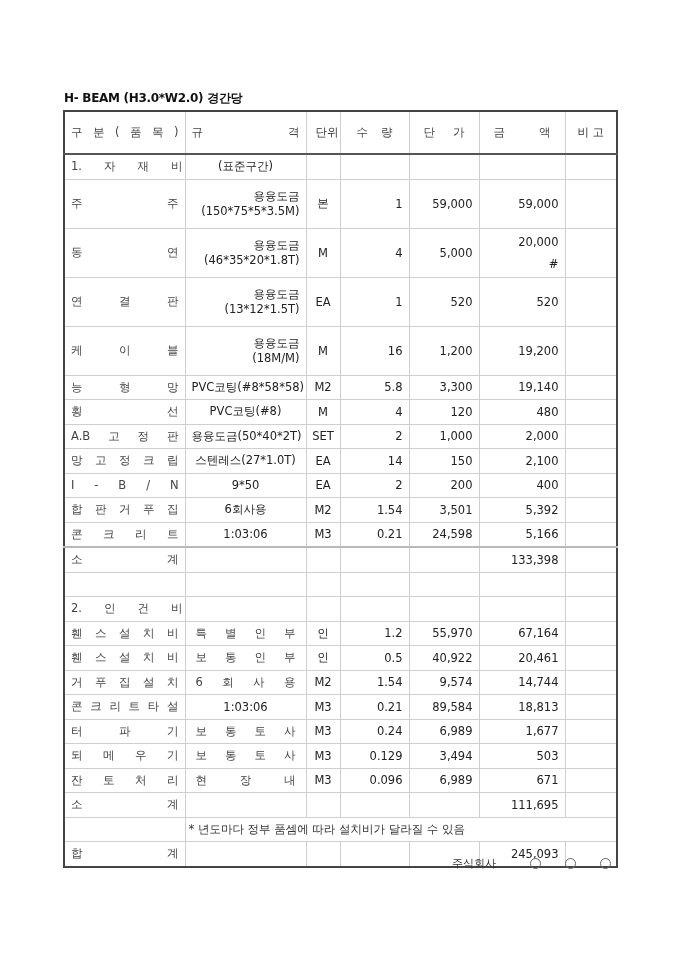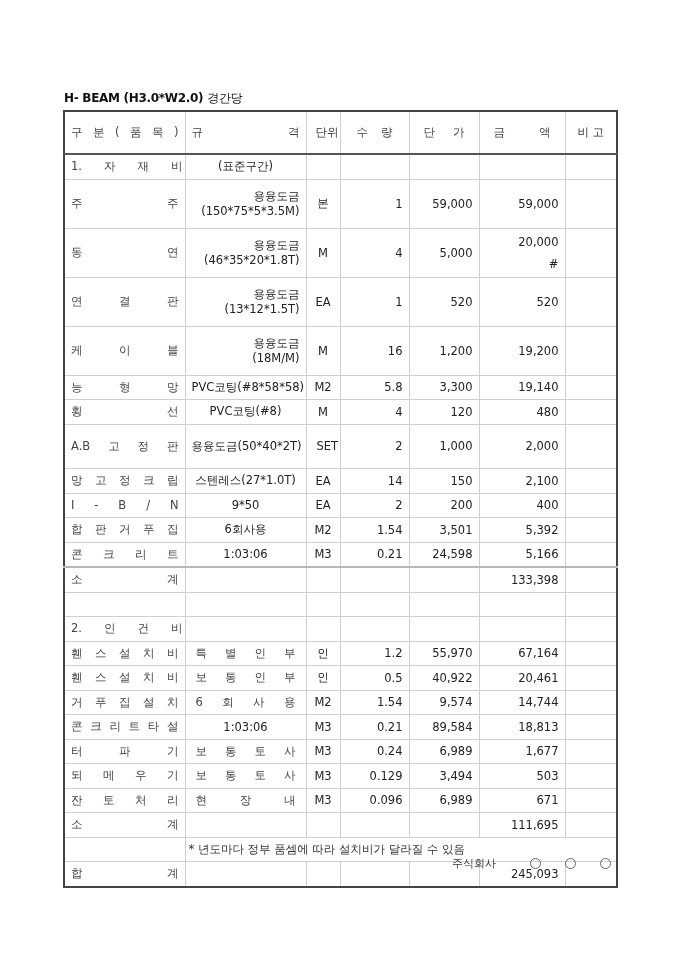--- a/index.html
+++ b/index.html
@@ -1,19 +1,19 @@
 <!DOCTYPE html>
 <html><head>
 <meta charset="utf-8">
 <style>
   html, body { margin:0; padding:0; background:#ffffff; }
   body { width:680px; height:962px; position:relative; overflow:hidden;
          font-family:"DejaVu Sans","Liberation Sans",sans-serif; color:#222; }
   .title { position:absolute; left:64px; top:90px; font-size:12px; font-weight:bold; letter-spacing:-0.3px; color:#111; }
-  .title .sub { font-weight:normal; }
+  .title .sub { font-weight:bold; }
   table.cost { position:absolute; left:63px; top:110px; width:553px;
                border-collapse:collapse; table-layout:fixed;
                border:2px solid #444; font-size:11.5px; }
   table.cost td, table.cost th { border:1px solid #cfcfcf; border-left:1px solid #d8d8d8;
                padding:0 6px; height:23.5px; overflow:hidden; white-space:nowrap; font-weight:normal; }
   table.cost th { height:23px; border-bottom:2px solid #555; color:#333; }
   table.cost tr.tall td { height:48px; }
   table.cost tr.thick-top td { border-top:2px solid #b8b8b8; }
   table.cost tr.sep-top td { border-top:1px solid #aaa; }
   .num { text-align:right; }
@@ -206,21 +206,21 @@
       <tr>
         <td>
           <div class="spread">
             <span>A.B</span>
             <span>고</span>
             <span>정</span>
             <span>판</span>
           </div>
         </td>
         <td class="ctr">용융도금(50*40*2T)</td>
-        <td class="ctr" style="padding: 10px;">SET</td>
+        <td class="ctr" style="padding: 0px;">SET</td>
         <td class="num">2</td>
         <td class="num">1,000</td>
         <td class="num">2,000</td>
         <td></td>
       </tr>
       <tr>
         <td>
           <div class="spread">
             <span>망</span>
             <span>고</span>

